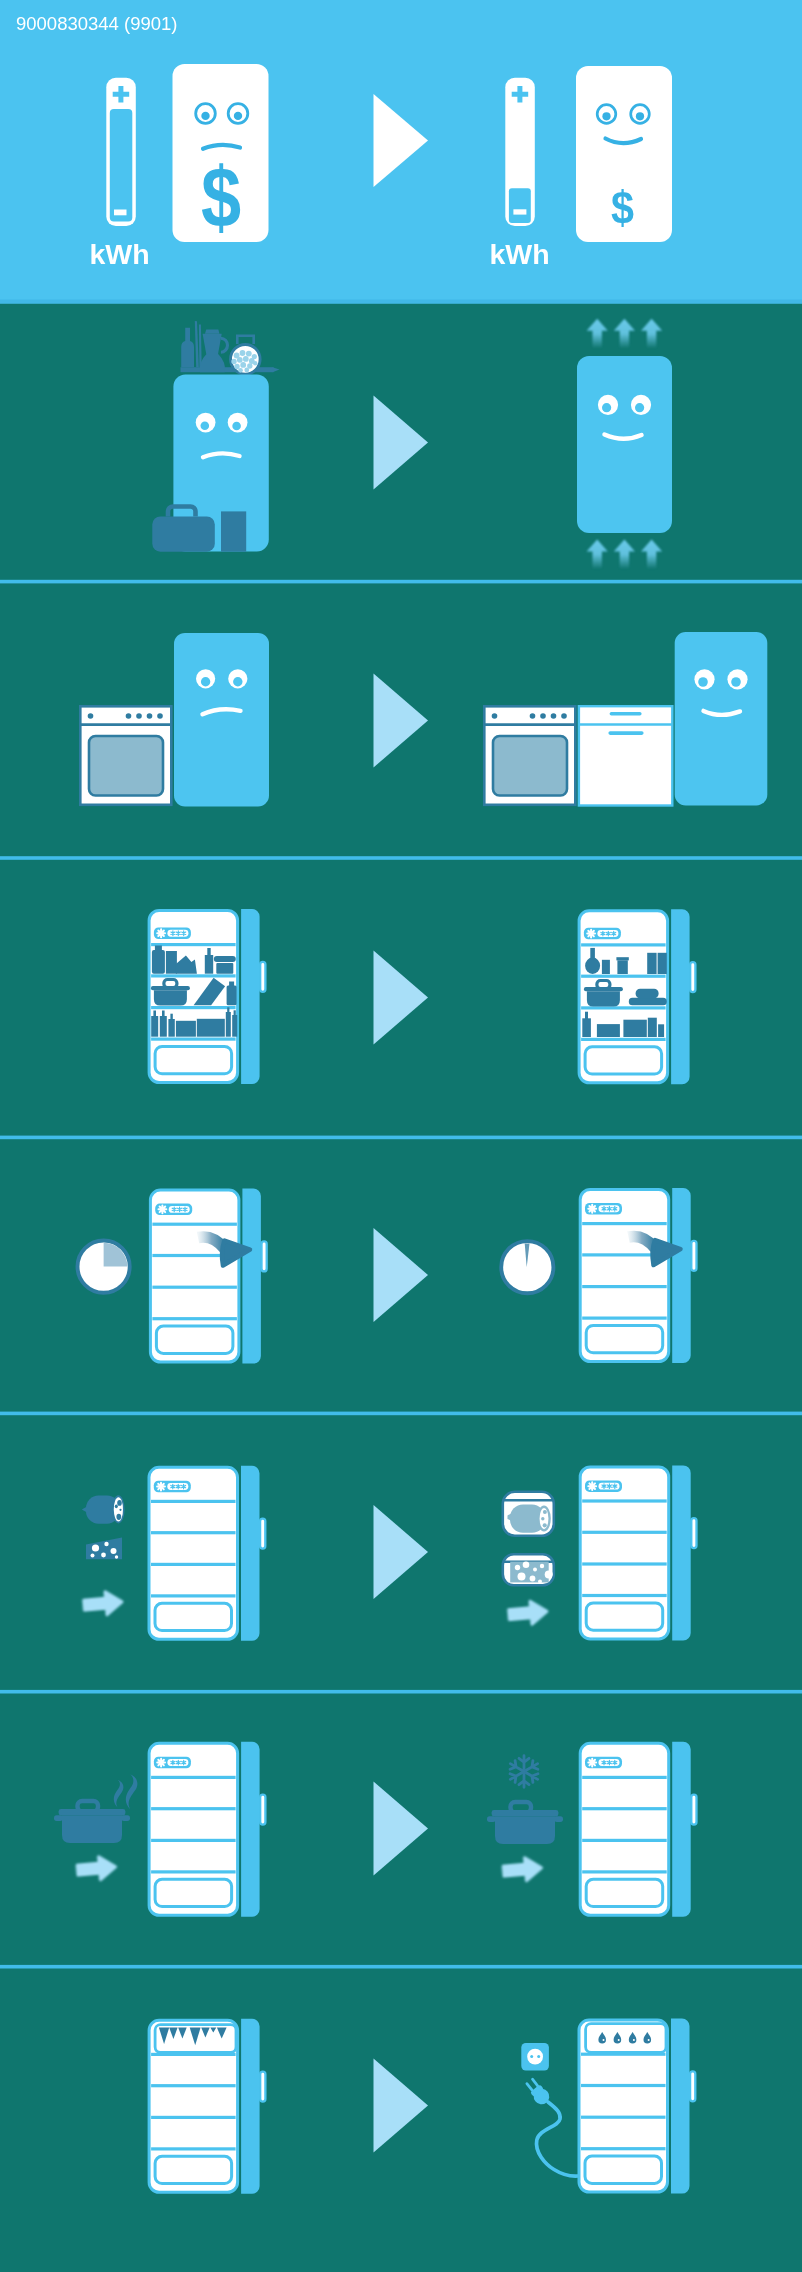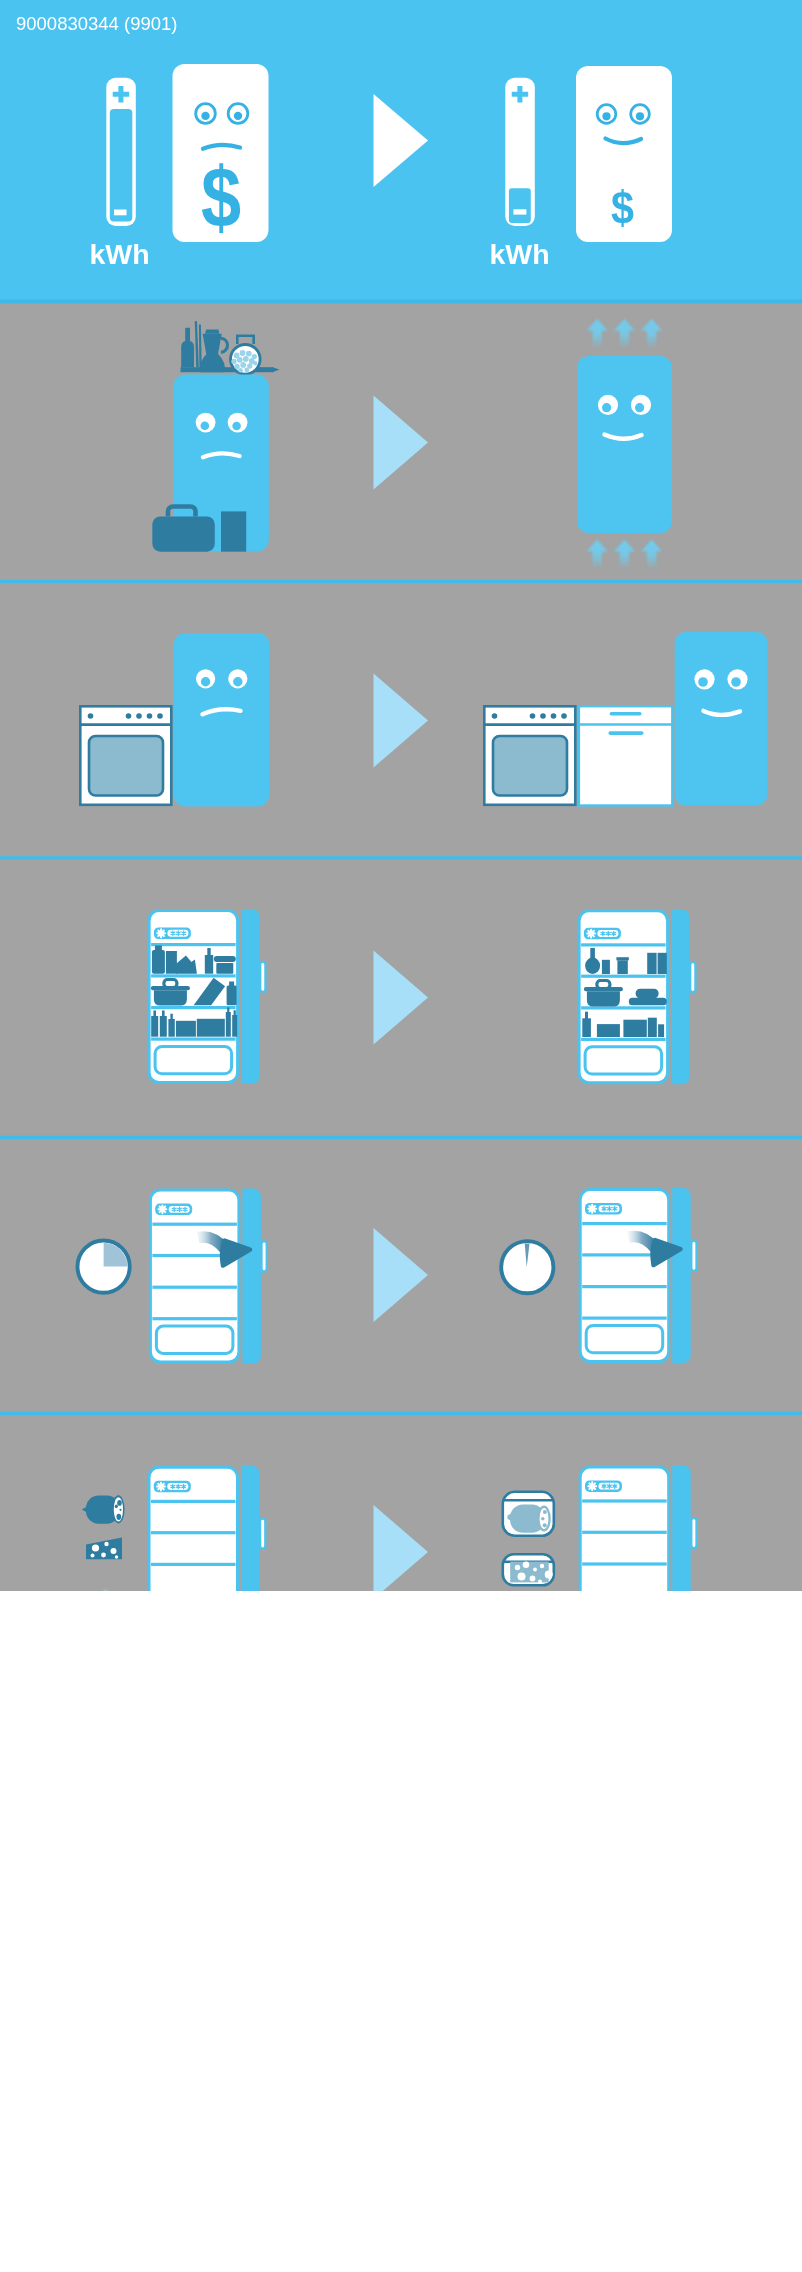--- a/index.html
+++ b/index.html
@@ -1,16 +1,16 @@
 <!DOCTYPE html>
 <html><head>
 <meta charset="utf-8">
 <style>
 html,body{margin:0;padding:0;background:#ffffff;overflow:hidden;}
-#page{position:relative;width:802px;height:1591px;overflow:hidden;background:#a3a3a3;font-family:"Liberation Sans",sans-serif;}
+#page{position:relative;width:802px;height:2272px;overflow:hidden;background:#0f766e;font-family:"Liberation Sans",sans-serif;}
 #page svg{position:absolute;top:0;left:0;display:block;}
 </style>
 </head>
 <body>
 <div id="page">
 <svg width="802" height="2272" viewBox="0 0 802 2272">
 <defs>
 <linearGradient id="gup" x1="0" y1="0" x2="0" y2="1">
 <stop offset="0" stop-color="#6FCEF1" stop-opacity="0.95"></stop>
 <stop offset="0.5" stop-color="#6FCEF1" stop-opacity="0.85"></stop>

